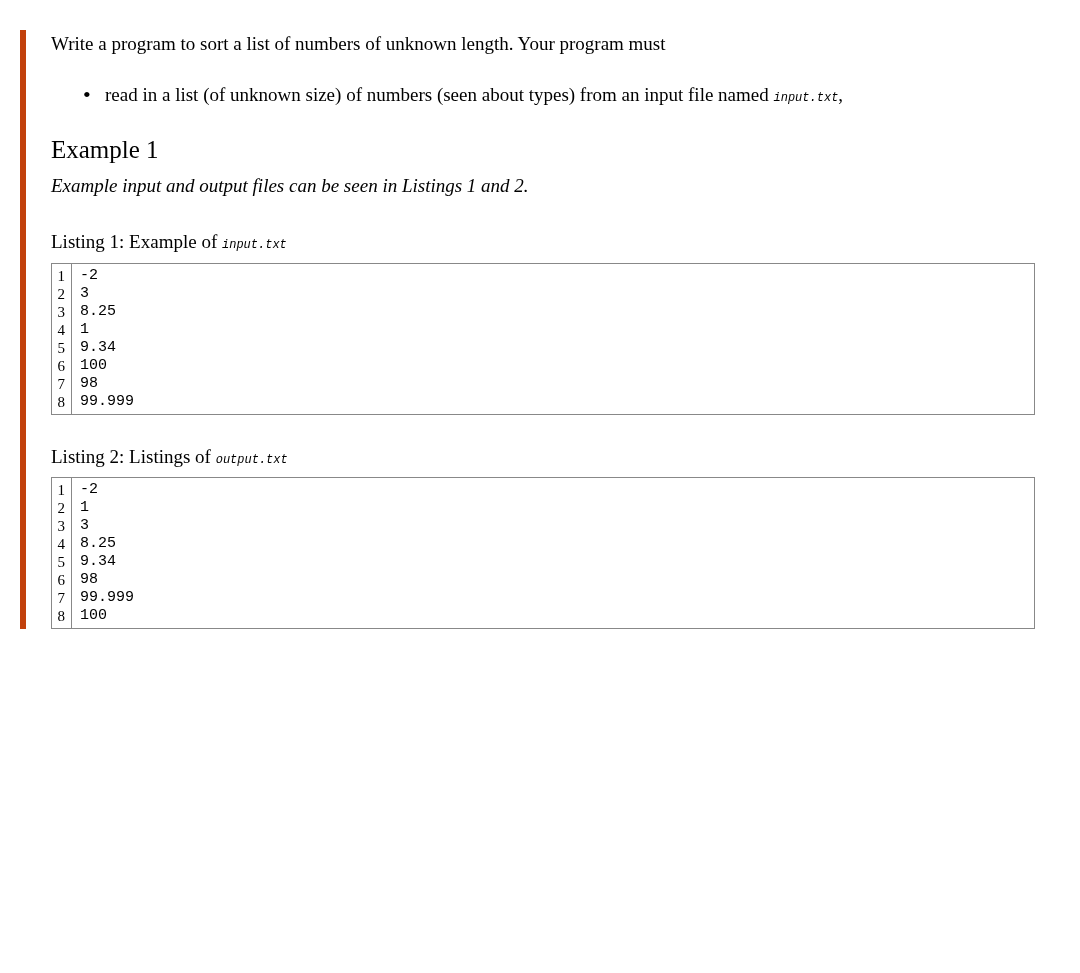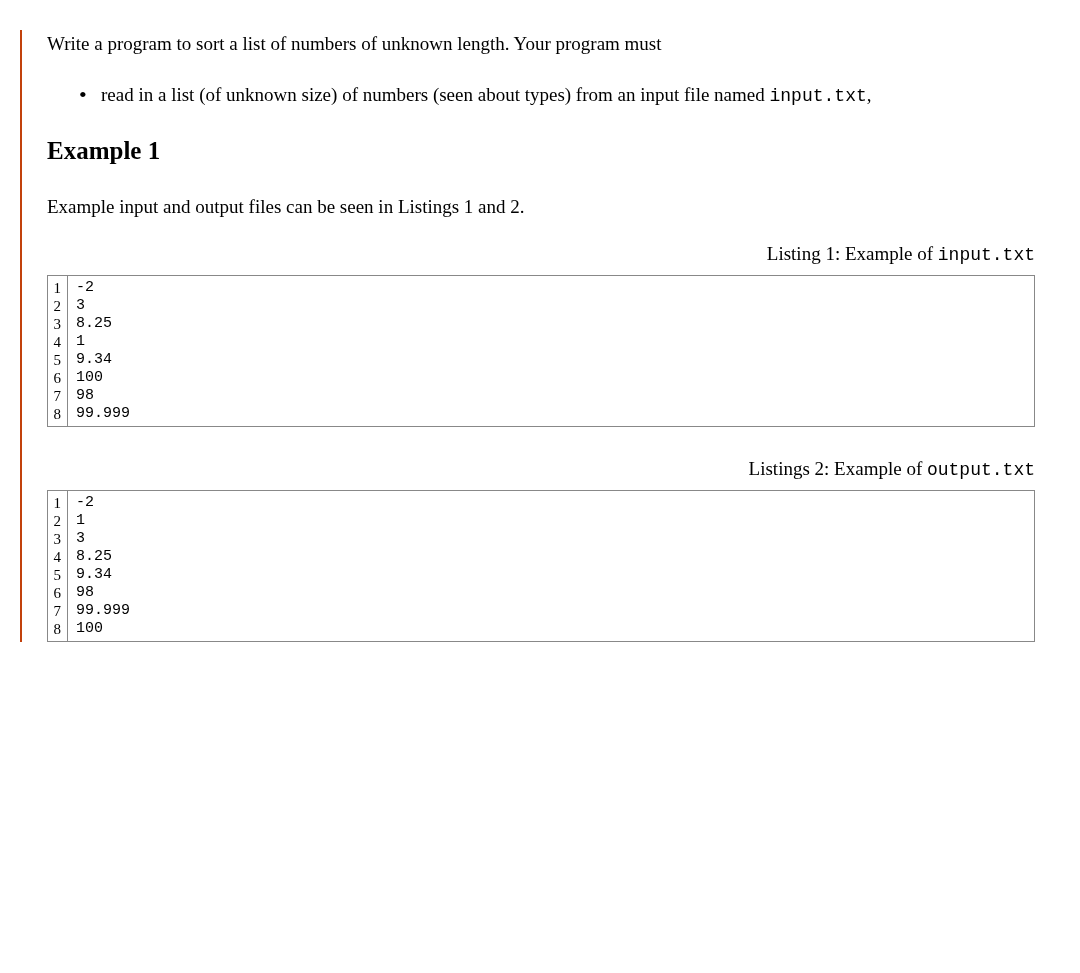--- a/index.html
+++ b/index.html
@@ -10,21 +10,21 @@
     body {
       font-family: "Computer Modern", Georgia, "Times New Roman", serif;
       font-size: 19px;
       line-height: 1.5;
       color: #000;
       background: #fff;
       padding: 30px 45px 60px 20px;
       width: 1080px;
     }
     .border-left {
-      border-left: 2px solid #c2410c;
+      border-left: 6px solid #c2410c;
       padding-left: 25px;
     }
     .intro {
       margin-bottom: 22px;
     }
     .bullet-list {
       list-style: none;
       padding-left: 38px;
       margin-bottom: 22px;
     }
@@ -35,36 +35,38 @@
     }
     .bullet-list li::before {
       content: "•";
       position: absolute;
       left: -6px;
       font-size: 22px;
       line-height: 1.3;
     }
     code, .tt {
       font-family: "Courier New", monospace;
-      font-size: 18px;
+      font-size: 12px;
+      font-style: italic;
     }
     .flow-note {
       margin-top: 28px;
       margin-bottom: 36px;
     }
     .section-heading {
       font-size: 25px;
-      font-weight: bold;
-      margin-bottom: 24px;
+      font-weight: normal;
+      margin-bottom: 3px;
     }
     .example-desc {
-      margin-bottom: 18px;
+      margin-bottom: 28px;
+      font-style: italic;
     }
     .listing-caption {
-      text-align: right;
+      text-align: left;
       margin-bottom: 6px;
       font-size: 19px;
     }
     .code-block {
       border: 1px solid #888;
       margin-bottom: 28px;
       margin-left: 10px;
       position: relative;
       display: flex;
     }
@@ -137,21 +139,21 @@
         <div>1</div>
         <div>9.34</div>
         <div>100</div>
         <div>98</div>
         <div>99.999</div>
       </div>
     </div>
   </div>
 
   <p class="listing-caption">
-    <span>Listings 2: Example of </span><code class="tt">output.txt</code>
+    <span>Listing 2: Listings of </span><code class="tt">output.txt</code>
   </p>
 
   <div class="listing-wrapper">
     <div class="code-block">
       <div class="line-numbers">
         <div>1</div>
         <div>2</div>
         <div>3</div>
         <div>4</div>
         <div>5</div>

